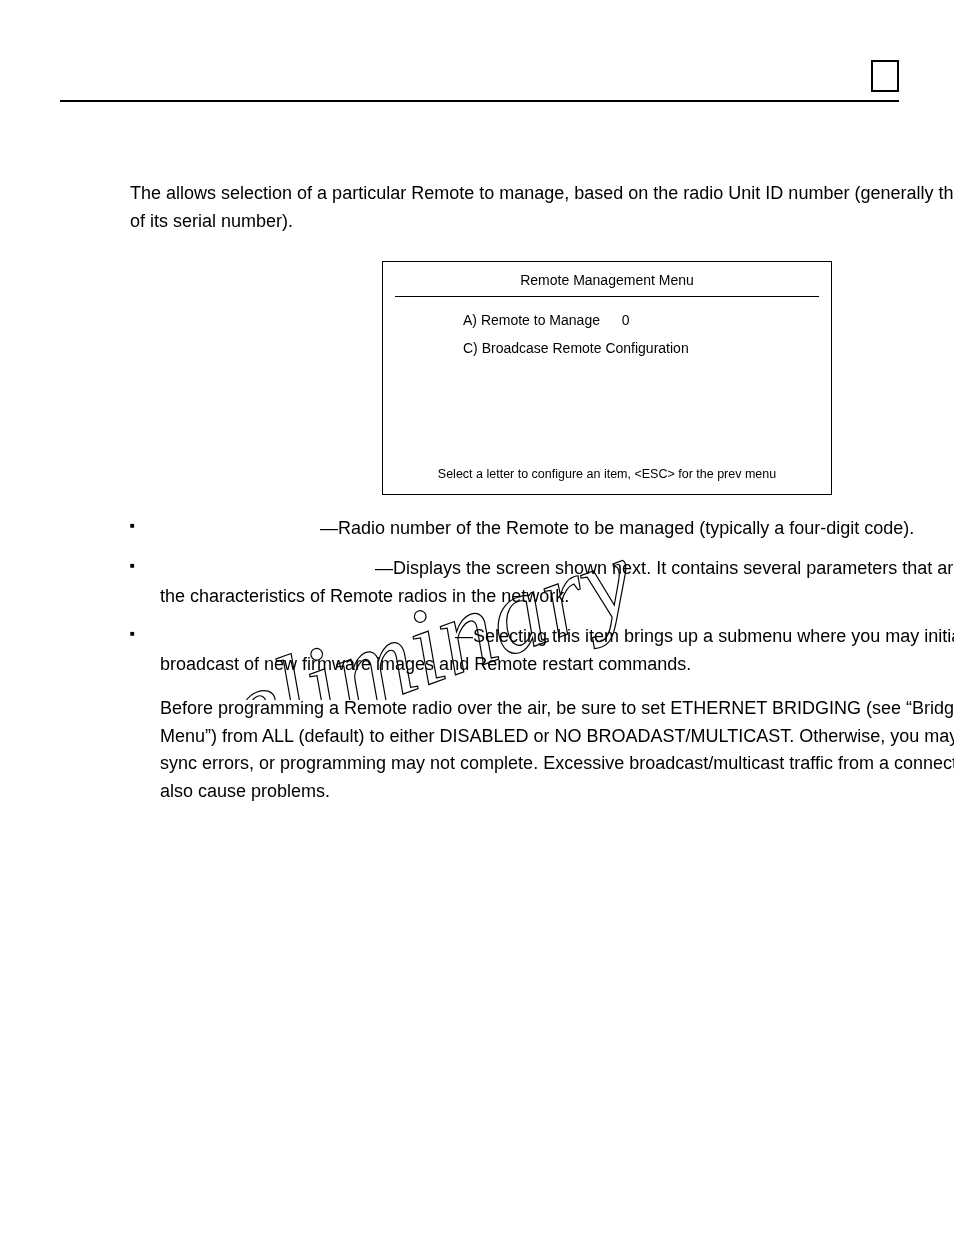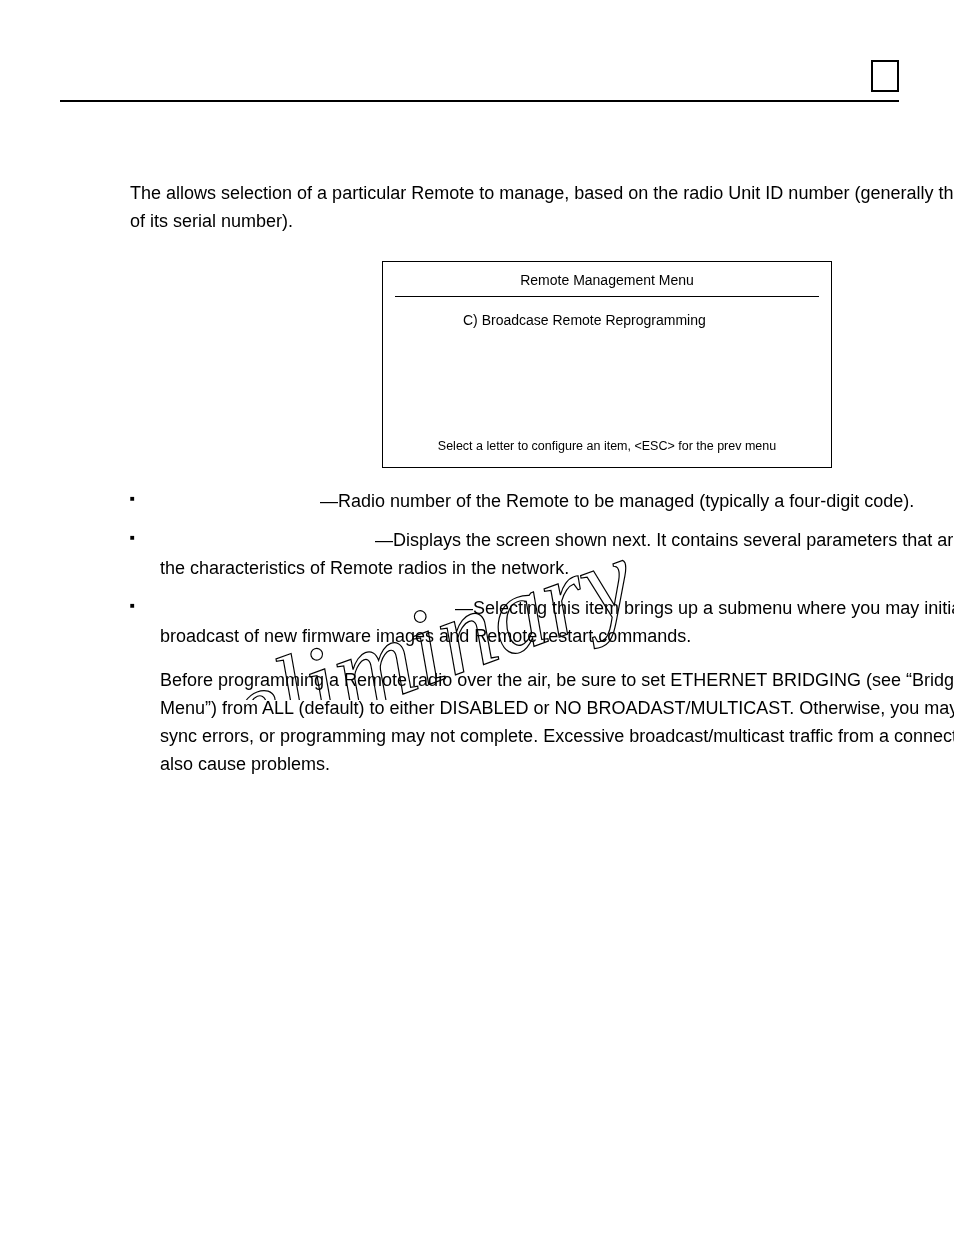--- a/index.html
+++ b/index.html
@@ -120,21 +120,25 @@
 <div class="content layer">
 
   <p class="intro">
     <span>The </span><span> allows selection of a particular Remote to manage, based on the radio Unit ID number (generally the last four digits of its serial number).</span>
   </p>
 
   <div class="menu-box">
     <div class="menu-title">Remote Management Menu</div>
     <hr class="menu-rule">
     <div class="menu-item">
-      <span>C) Broadcase Remote Reprogramming</span>
+      <span>A) Remote to Manage</span>
+      <span class="val">0</span>
+    </div>
+    <div class="menu-item">
+      <span>C) Broadcase Remote Configuration</span>
     </div>
     <div class="menu-footer">Select a letter to configure an item, &lt;ESC&gt; for the prev menu</div>
   </div>
 
   <ul class="bullets">
     <li>
       <span style="display:inline-block;width:160px;"></span><span>—Radio number of the Remote to be managed (typically a four-digit code).</span>
     </li>
     <li>
       <span style="display:inline-block;width:215px;"></span><span>—Displays the screen shown next. It contains several parameters that are used to set the characteristics of Remote radios in the network.</span>

